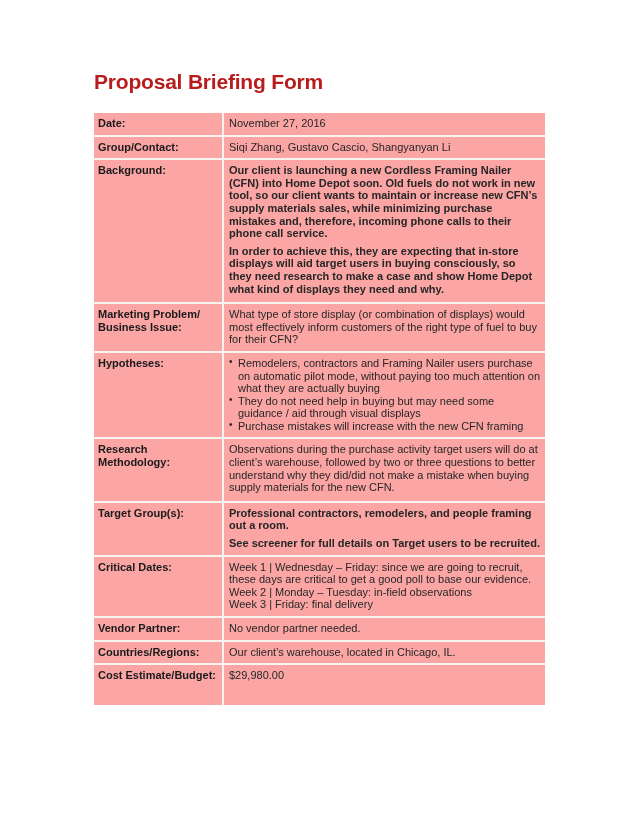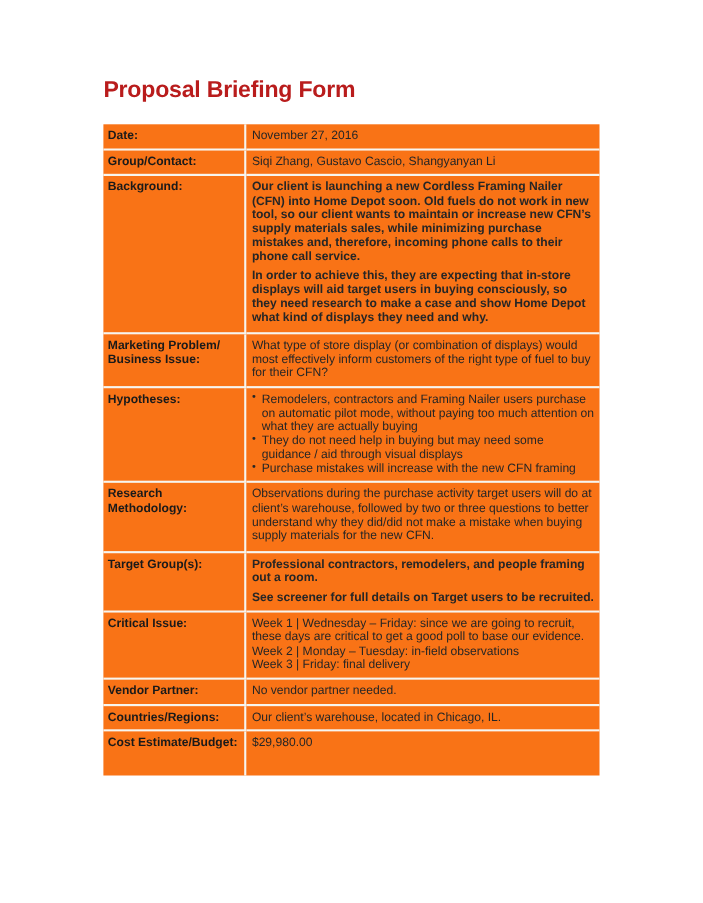--- a/index.html
+++ b/index.html
@@ -29,21 +29,21 @@
       position: absolute;
       left: 94px;
       top: 113px;
       width: 451px;
       border-collapse: separate;
       border-spacing: 0;
       font-size: 11px;
       line-height: 12.6px;
     }
     .form-table td {
-      background: #f97316;
+      background: #fca5a5;
       vertical-align: top;
       padding: 4px 4px 5px 4px;
       border-bottom: 2px solid #f7f5ef;
       margin-left: 35px;
     }
     .form-table td.label {
       width: 120px;
       font-weight: bold;
       color: #1a1a1a;
       border-right: 2px solid #f7f5ef;
@@ -124,21 +124,21 @@
       <td class="value">Observations during the purchase activity target users will do at client’s warehouse, followed by two or three questions to better understand why they did/did not make a mistake when buying supply materials for the new CFN.</td>
     </tr>
     <tr>
       <td class="label">Target Group(s):</td>
       <td class="value">
         <p class="para">Professional contractors, remodelers, and people framing out a room.</p>
         <p class="para">See screener for full details on Target users to be recruited.</p>
       </td>
     </tr>
     <tr>
-      <td class="label">Critical Issue:</td>
+      <td class="label">Critical Dates:</td>
       <td class="value lines">
         <span class="line">Week 1 | Wednesday – Friday: since we are going to recruit, these days are critical to get a good poll to base our evidence.</span>
         <span class="line">Week 2 | Monday – Tuesday: in-field observations</span>
         <span class="line">Week 3 | Friday: final delivery</span>
       </td>
     </tr>
     <tr>
       <td class="label">Vendor Partner:</td>
       <td class="value">No vendor partner needed.</td>
     </tr>

